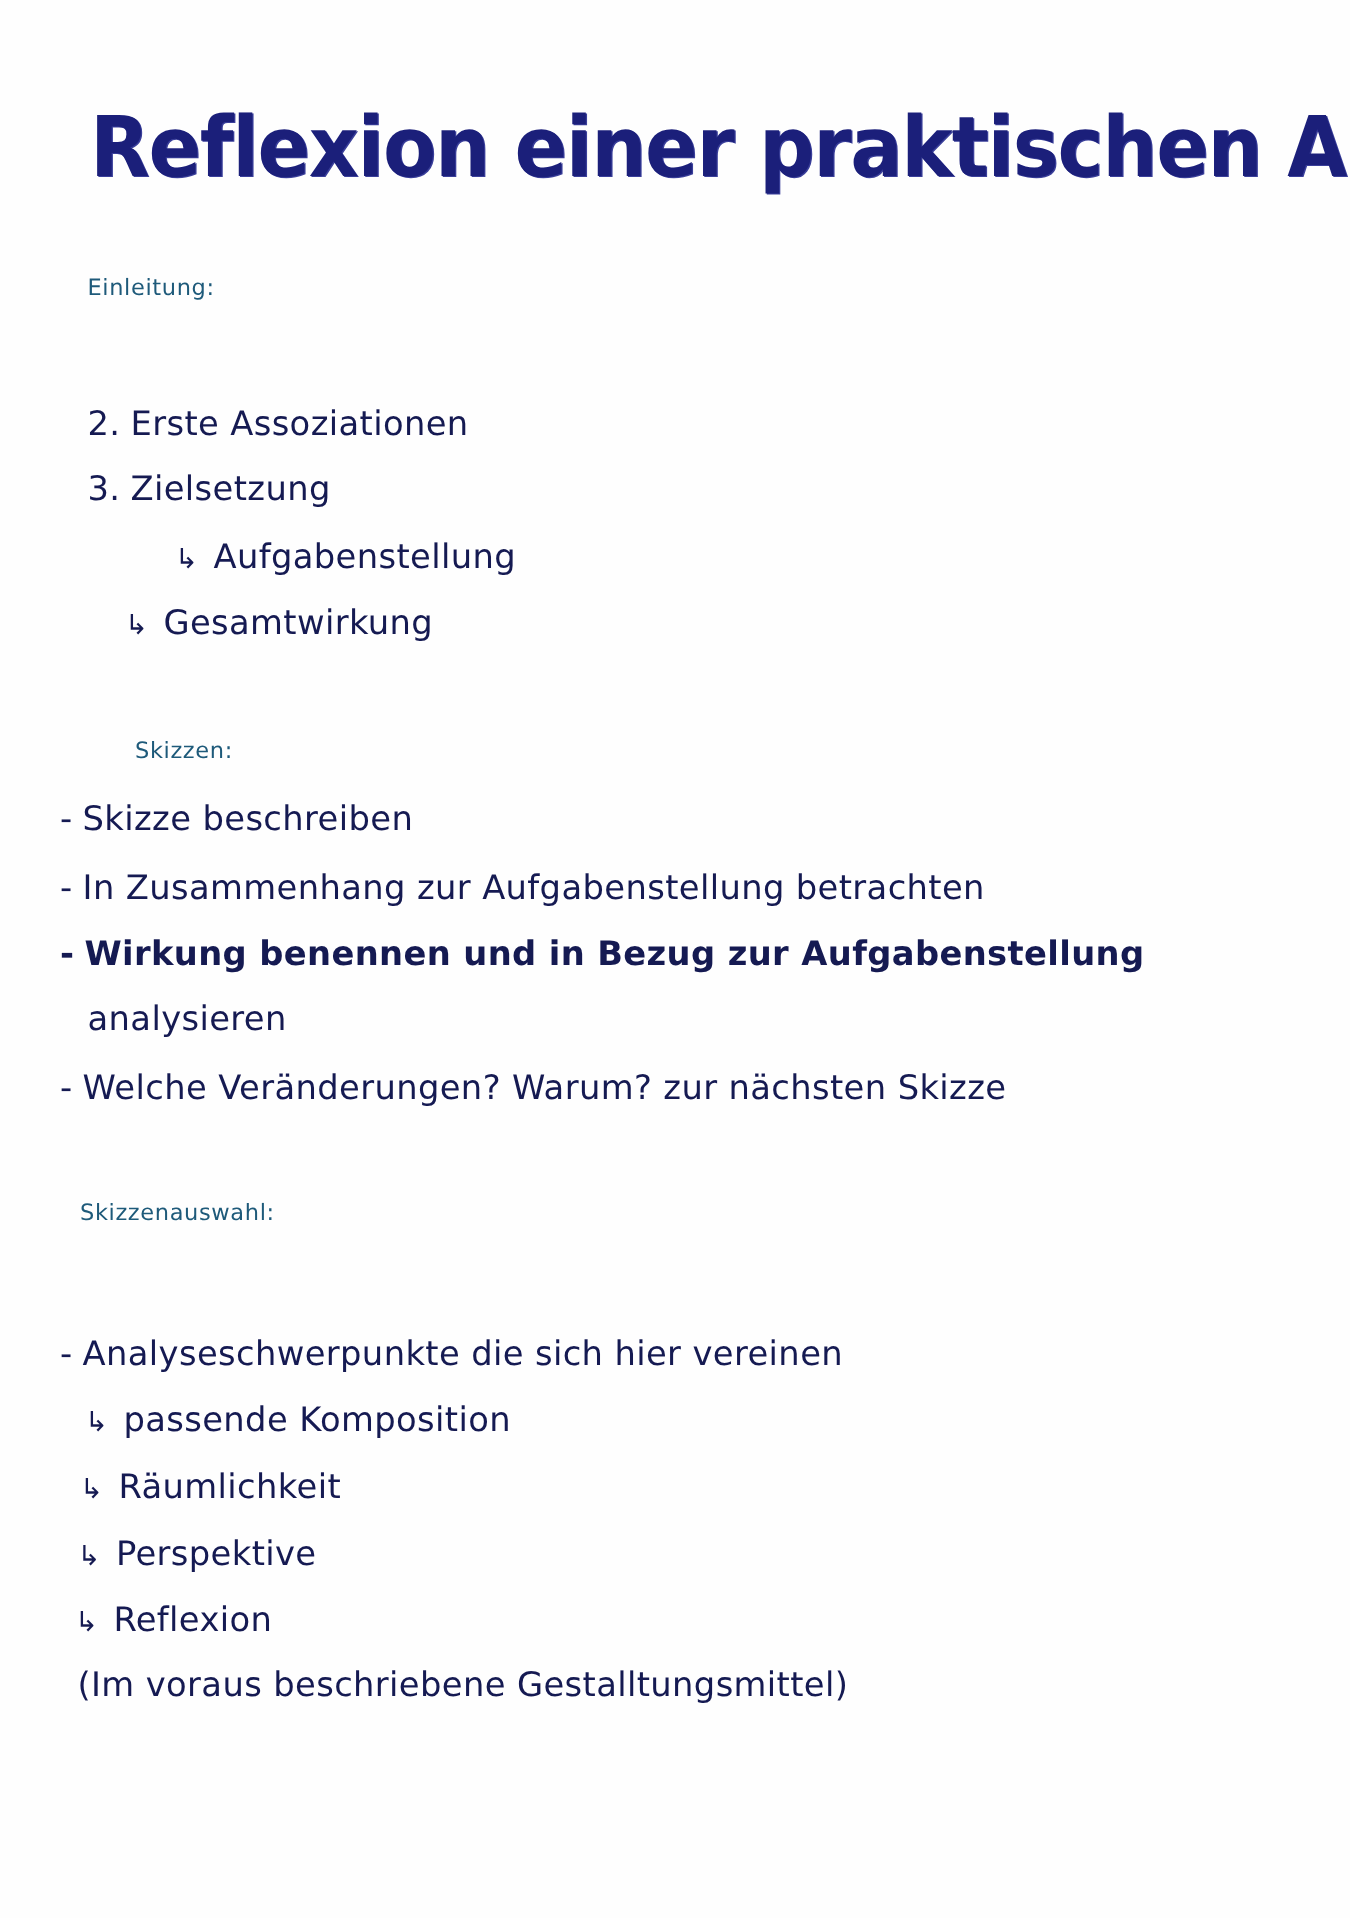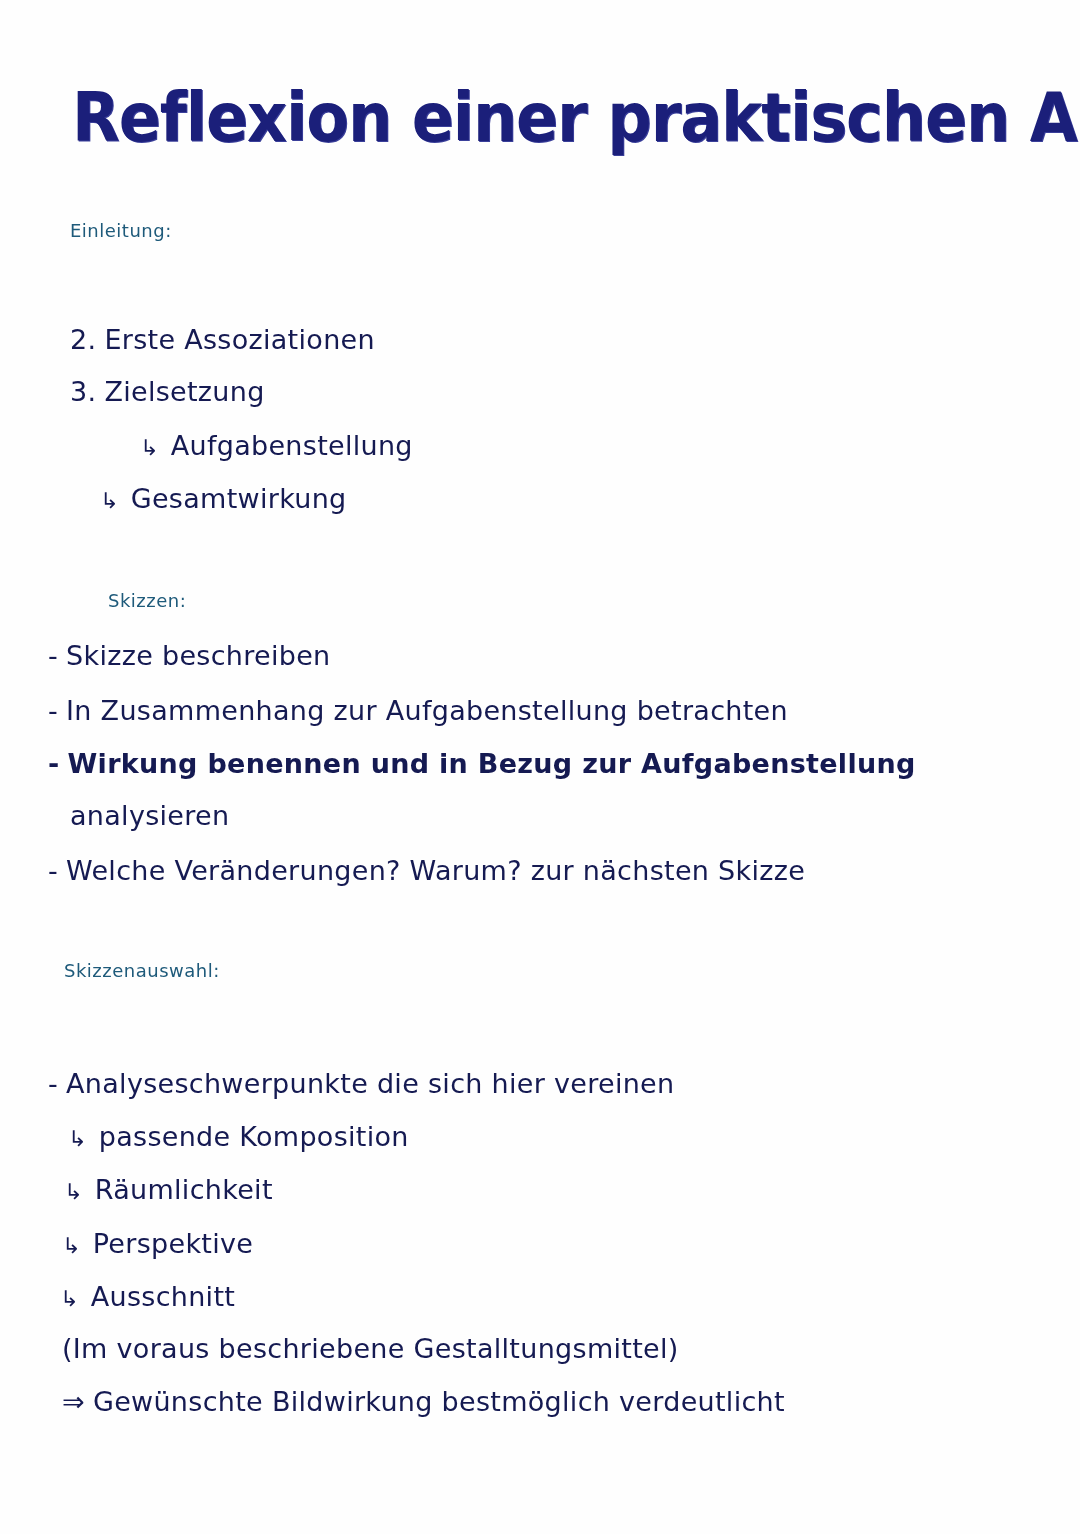--- a/index.html
+++ b/index.html
@@ -109,20 +109,17 @@
   <div class="line" style="left:68px; top:1121px;">
     <span class="arrow">↳</span><span>passende Komposition</span>
   </div>
   <div class="line" style="left:64px; top:1174px;">
     <span class="arrow">↳</span><span>Räumlichkeit</span>
   </div>
   <div class="line" style="left:62px; top:1228px;">
     <span class="arrow">↳</span><span>Perspektive</span>
   </div>
   <div class="line" style="left:60px; top:1281px;">
-    <span class="arrow">↳</span><span>Ausschnitt</span>
+    <span class="arrow">↳</span><span>Reflexion</span>
   </div>
   <div class="line" style="left:62px; top:1333px;">(Im voraus beschriebene Gestalltungsmittel)</div>
-  <div class="line" style="left:62px; top:1386px;">
-    <span class="bullet">⇒</span><span>Gewünschte Bildwirkung bestmöglich verdeutlicht</span>
-  </div>
 
 </div>
 
 </body></html>

